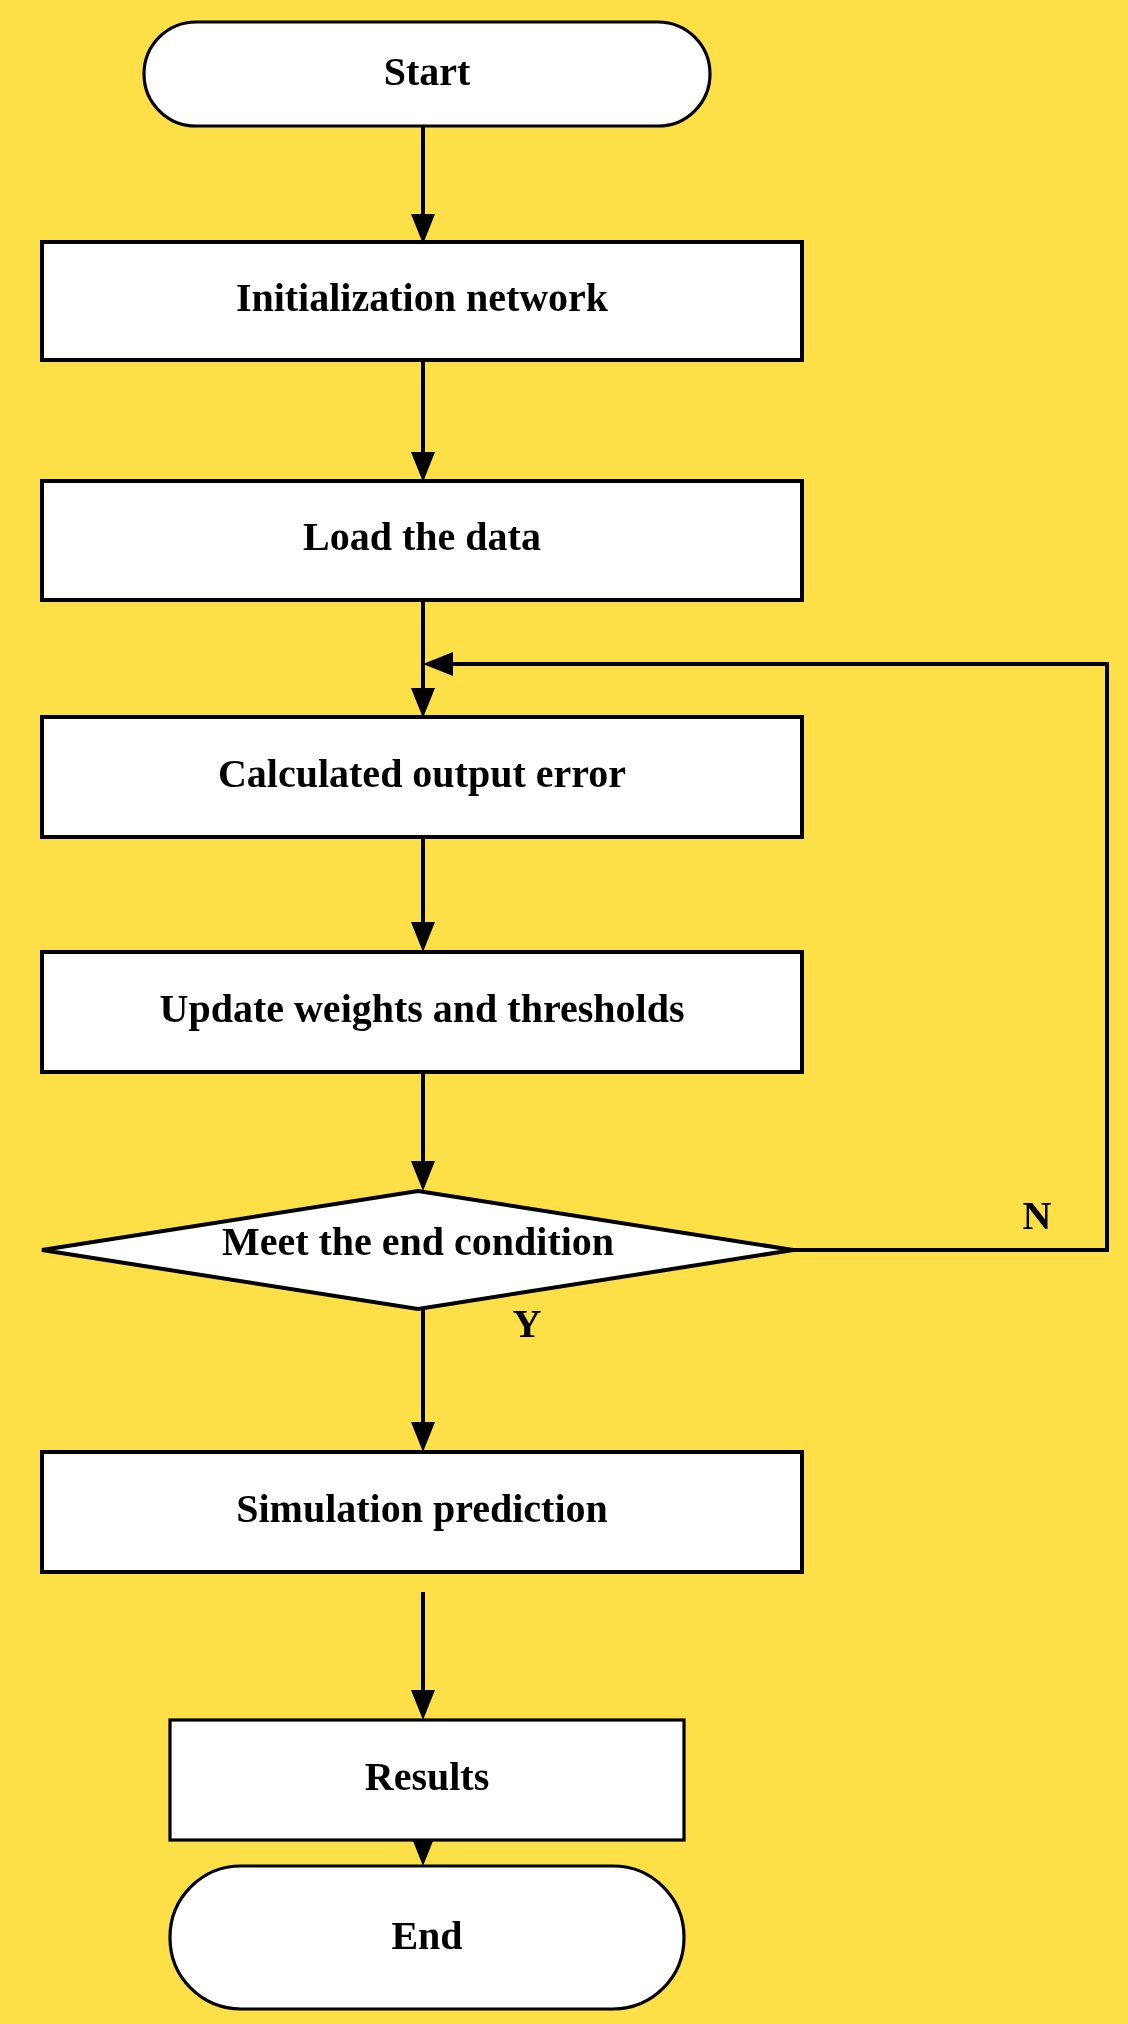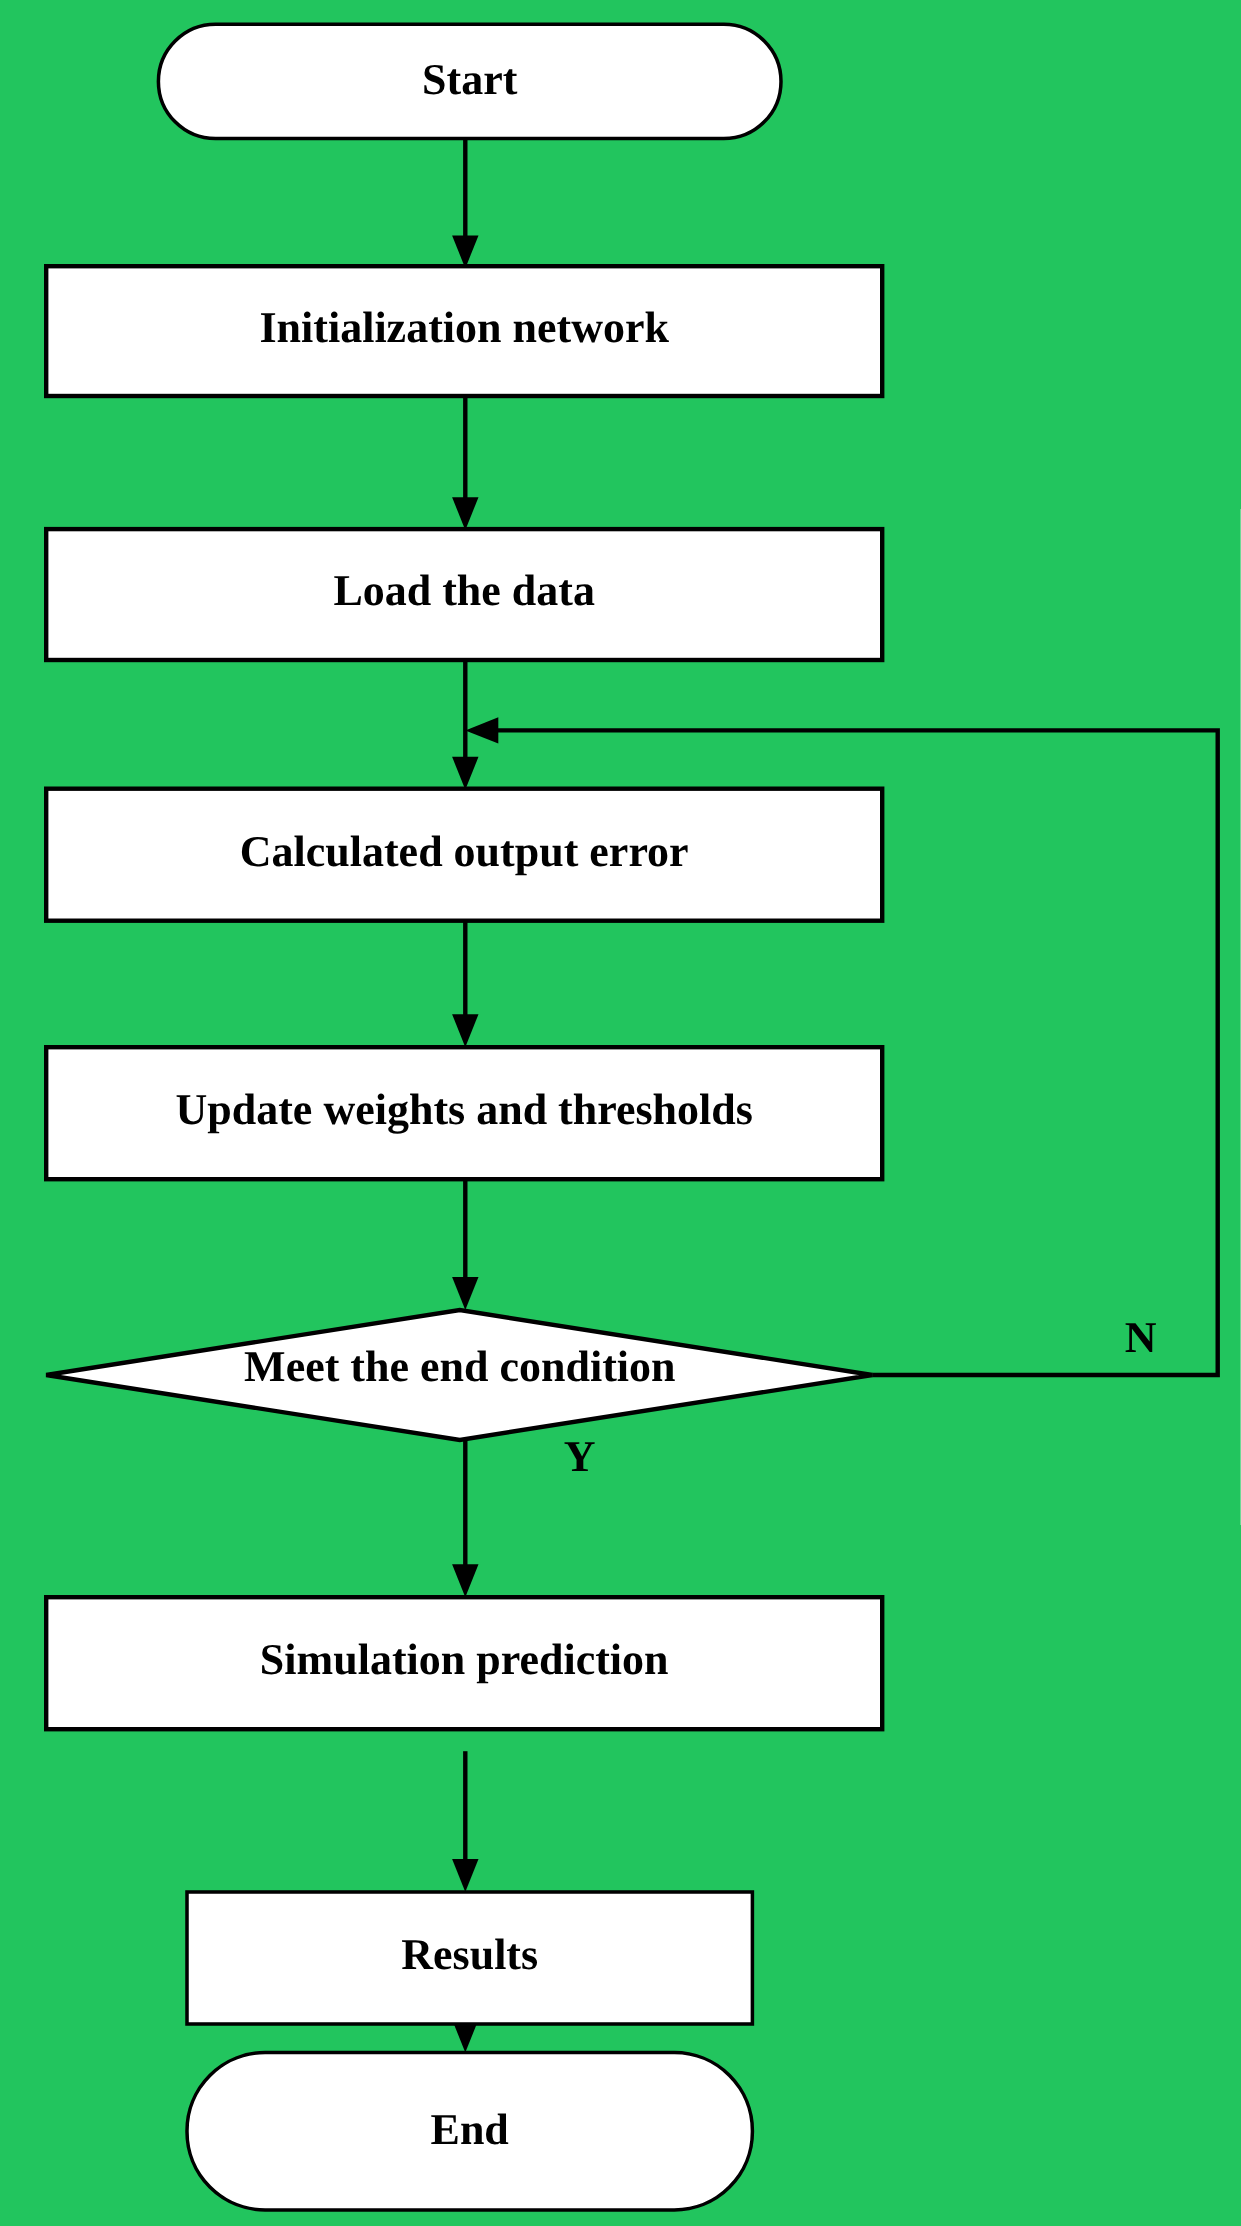--- a/index.html
+++ b/index.html
@@ -10,21 +10,21 @@
   body {
     width: 1128px;
     height: 2024px;
     font-family: "Liberation Serif", "DejaVu Serif", serif;
     overflow: hidden;
   }
   #flowchart-root {
     position: relative;
     width: 1128px;
     height: 2024px;
-    background: #22c55e;
+    background: #fde047;
   }
   svg.chart-canvas {
     position: absolute;
     top: 0;
     left: 0;
     width: 1128px;
     height: 2024px;
     display: block;
   }
   .node-shape {

